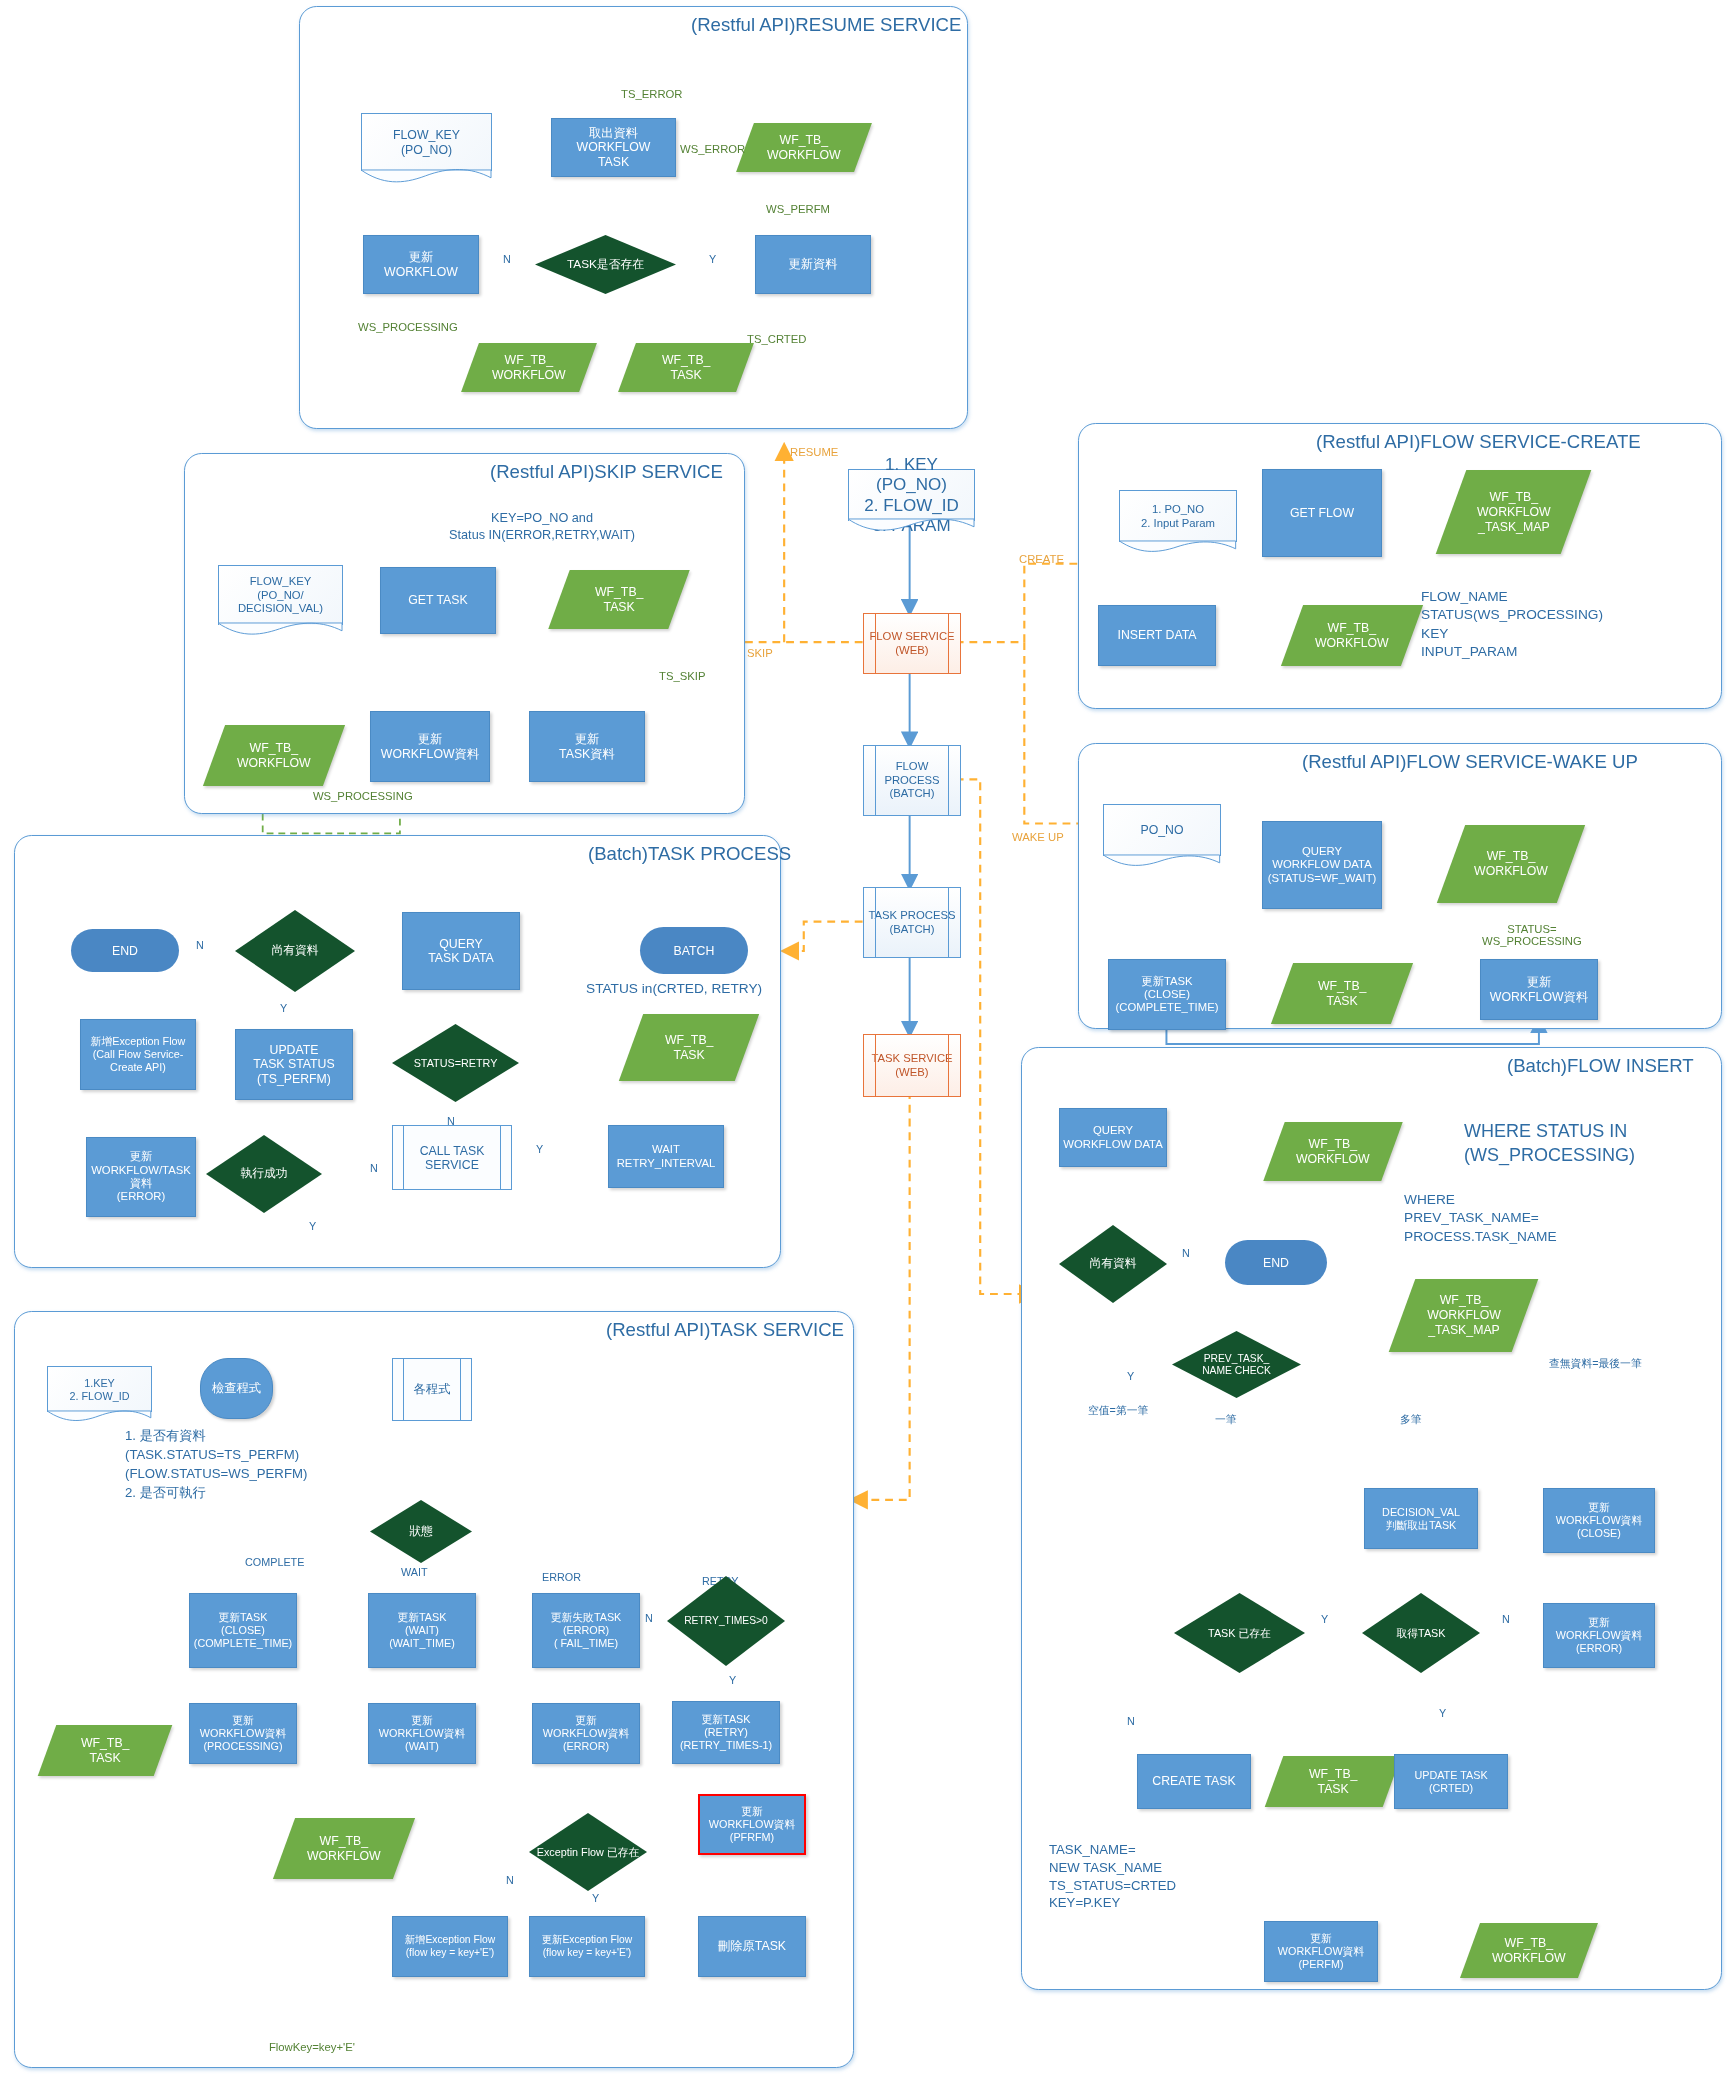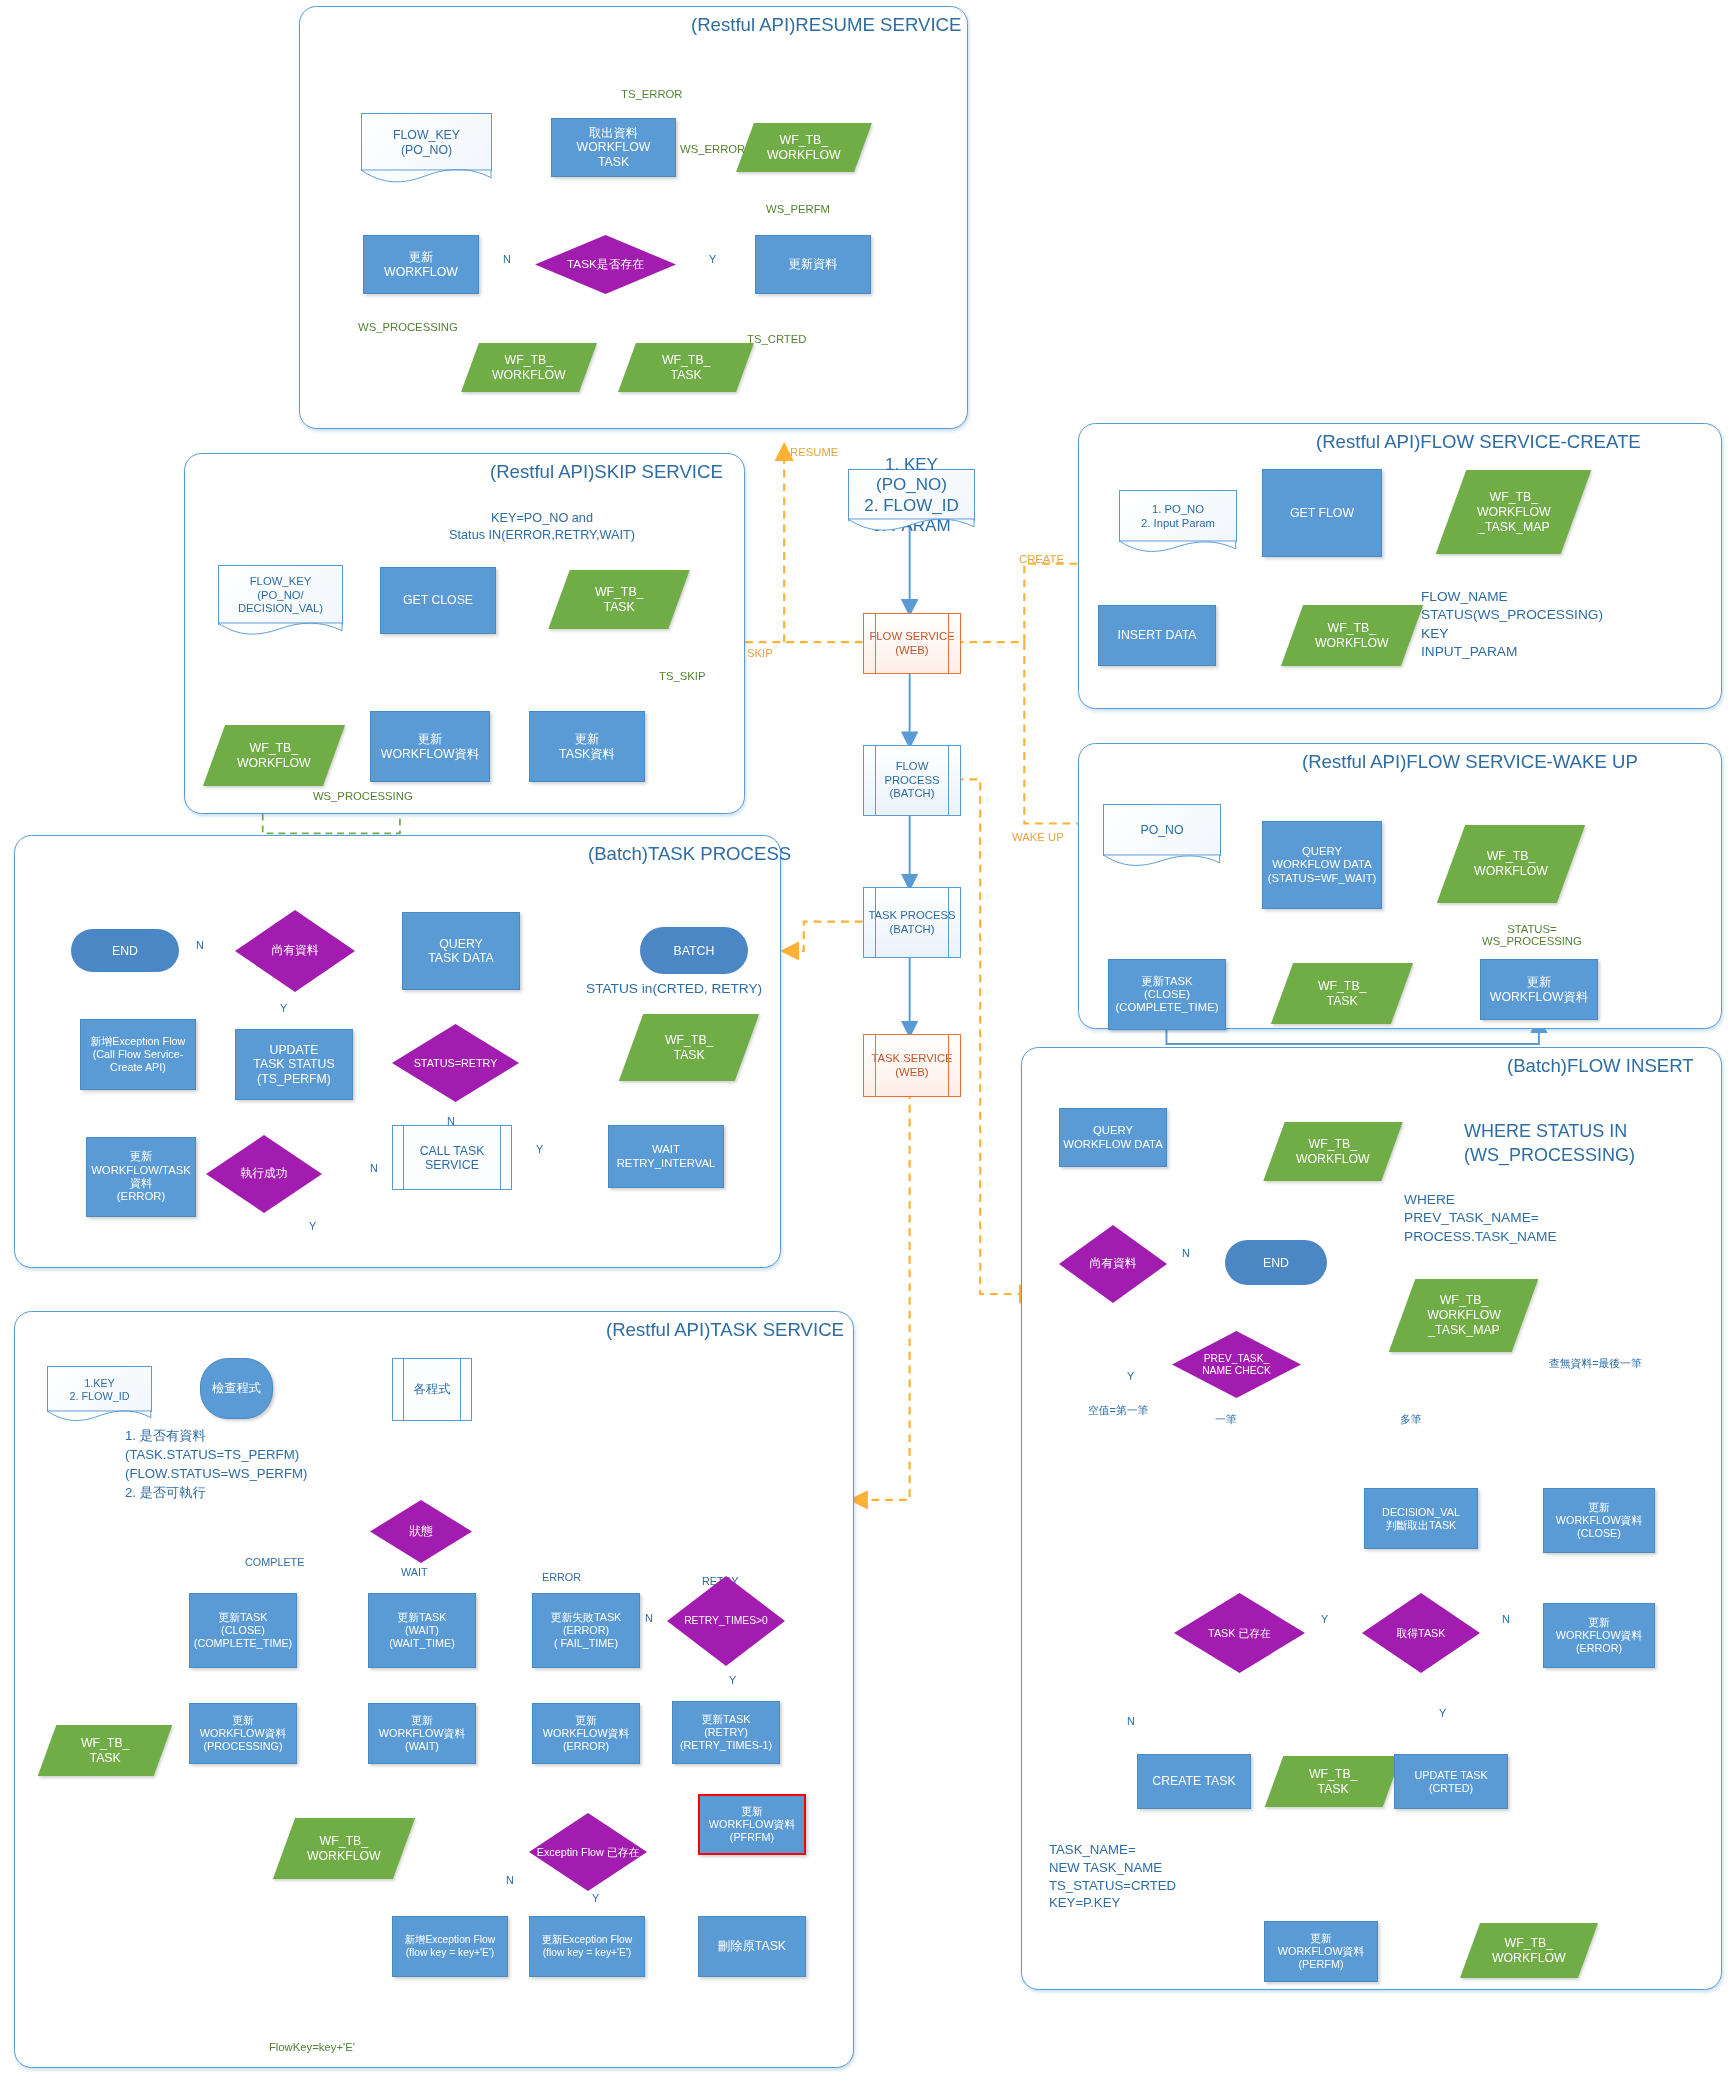--- a/index.html
+++ b/index.html
@@ -11,21 +11,21 @@
          box-shadow:1px 2px 3.9px rgba(91,155,213,.35);}
   .panel-title{position:absolute;color:#2e6ca4;font-size:18.6px;white-space:nowrap;}
 
   
   .node{position:absolute;display:flex;align-items:center;justify-content:center;
         text-align:center;line-height:1.18;box-sizing:border-box;}
   .proc{background:#5b9bd5;color:#fff;font-size:12.3px;border:1px solid #4a8ac4;
         box-shadow:2px 2px 2.9px rgba(0,0,0,.18);}
 
   .dec{position:absolute;display:flex;align-items:center;justify-content:center;
-       background:#a21caf;color:#fff;font-size:11.8px;text-align:center;line-height:1.15;
+       background:#14532d;color:#fff;font-size:11.8px;text-align:center;line-height:1.15;
        clip-path:polygon(50% 0,100% 50%,50% 100%,0 50%);}
 
   .term{position:absolute;display:flex;align-items:center;justify-content:center;
         background:#4a87c4;color:#fff;font-size:12.3px;border-radius:25.5px;}
 
   .data{position:absolute;display:flex;align-items:center;justify-content:center;
         background:#70ad47;color:#fff;font-size:12.3px;text-align:center;line-height:1.2;
         transform:skewX(-20deg);box-shadow:2px 2px 2.9px rgba(0,0,0,.18);}
   .data > span{transform:skewX(20deg);display:block;}
 
@@ -273,21 +273,21 @@
   <div class="ann-c" style="left:400px;top:510px;width:284px;white-space:pre-line;">KEY=PO_NO and
 Status IN(ERROR,RETRY,WAIT)</div>
 
   <div class="doc" style="left:218px;top:565px;width:123px;height:59px;white-space:pre-line;font-size:11.3px;">FLOW_KEY
 (PO_NO/
 DECISION_VAL)</div>
   <svg class="doc-wave" style="left:218px;top:622px;width:125px;height:17.6px;" viewBox="0 0 128 18" width="125" height="17.6">
     <path d="M0,1 C21,15 40,15 63,7 C86,-1 107,-1 127,9 L127,1 Z" fill="#fbfdff" stroke="#5b9bd5" stroke-width="1"></path>
   </svg>
 
-  <div class="node proc" style="left:380px;top:567px;width:116px;height:67px;">GET CLOSE</div>
+  <div class="node proc" style="left:380px;top:567px;width:116px;height:67px;">GET TASK</div>
 
   <div class="data" style="left:559px;top:570px;width:120px;height:59px;">
     <span style="white-space:pre-line;">WF_TB_
 TASK</span>
     </div>
 
   <div class="data" style="left:214px;top:725px;width:120px;height:61px;">
     <span style="white-space:pre-line;">WF_TB_
 WORKFLOW</span>
     </div>

